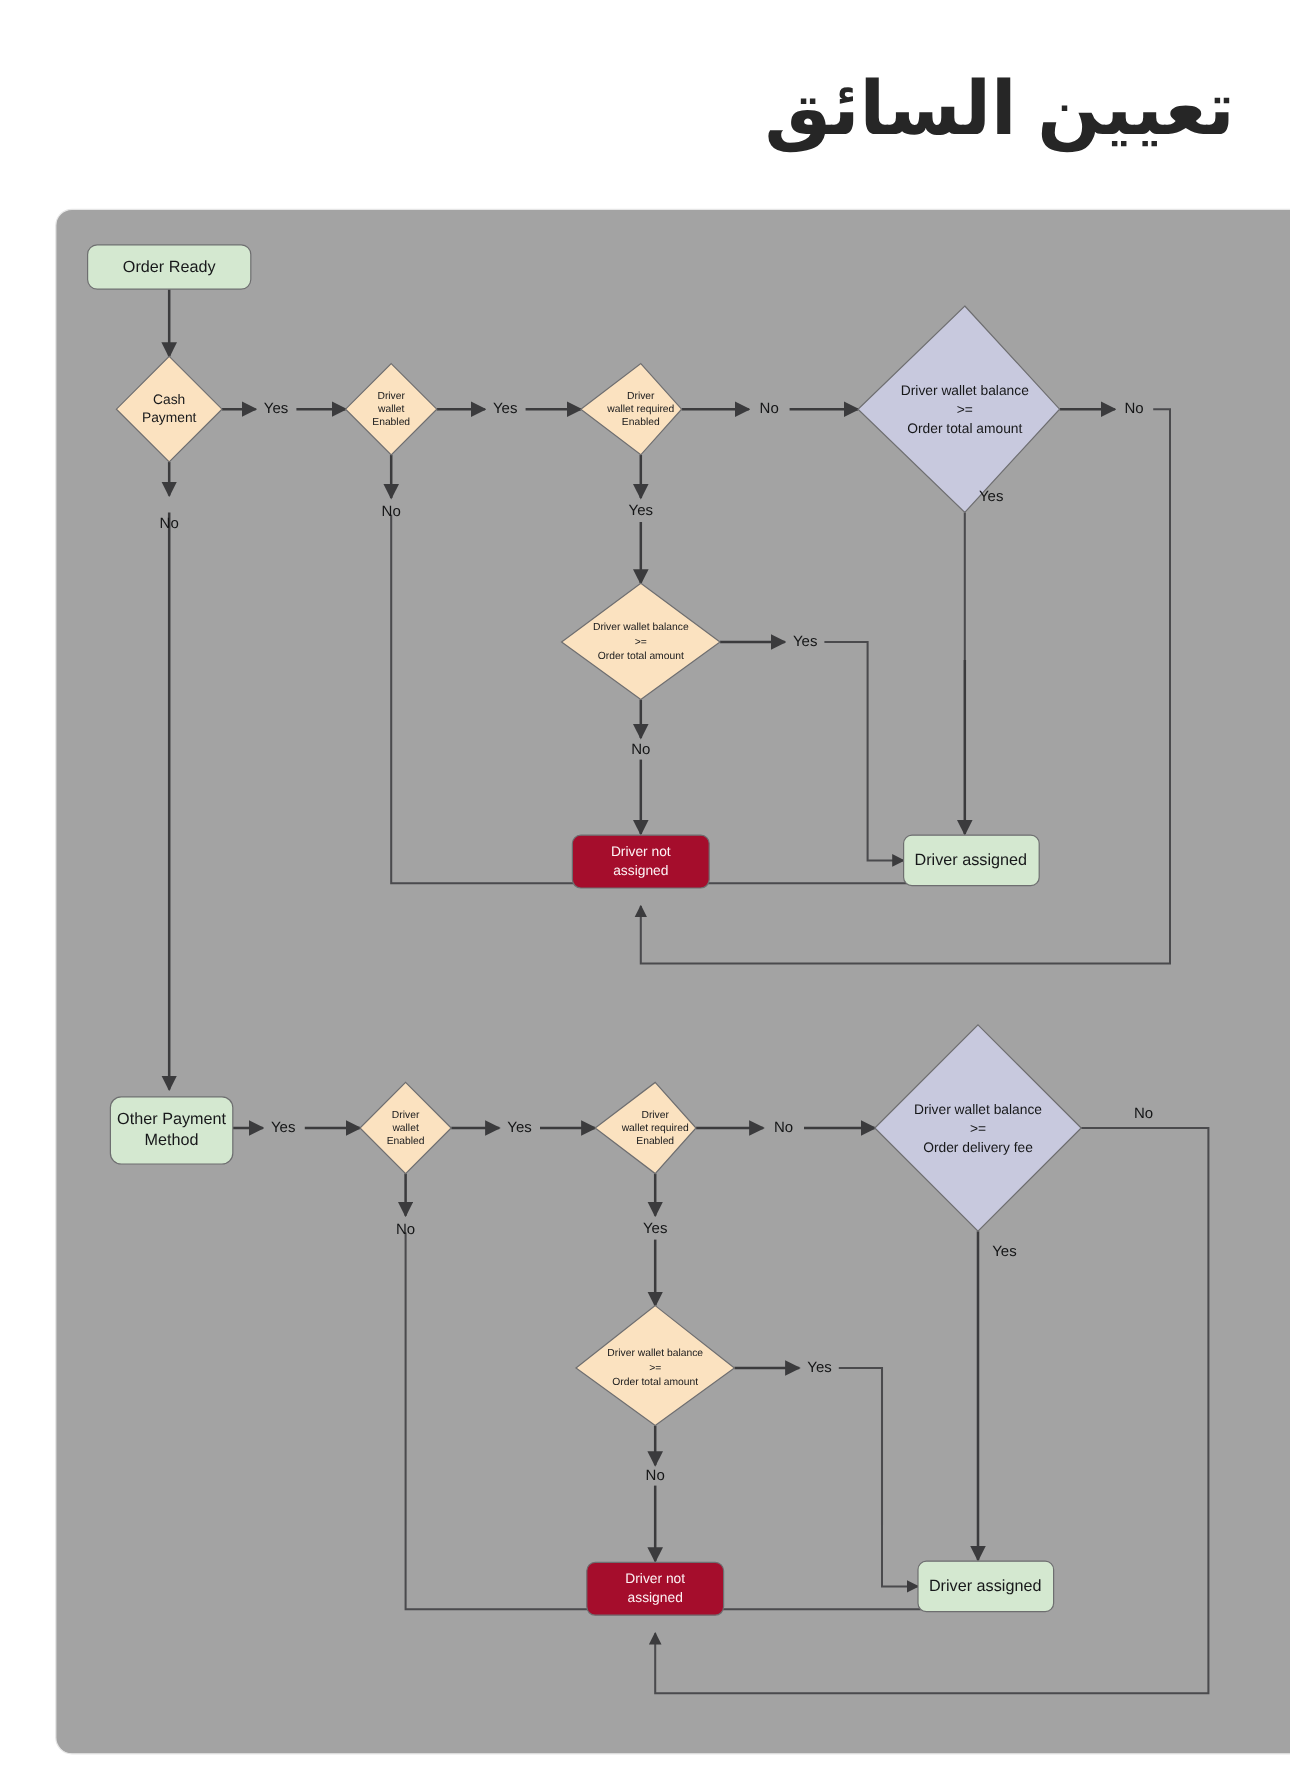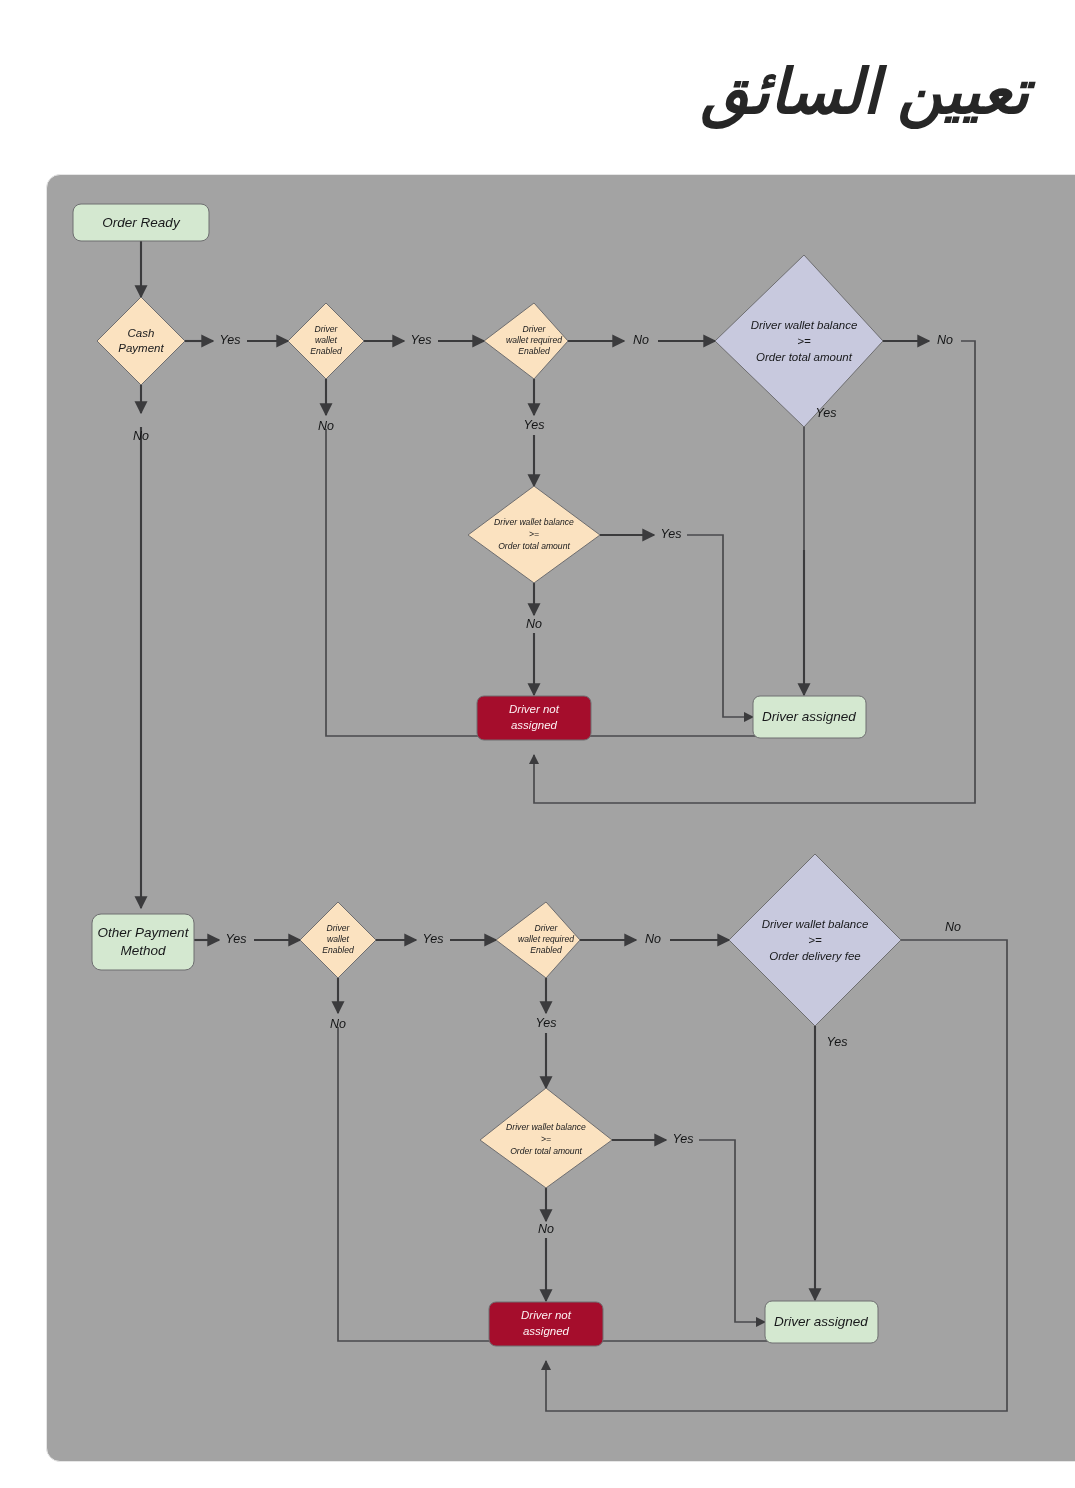--- a/index.html
+++ b/index.html
@@ -12,21 +12,20 @@
     width: 1075px;
     height: 1488px;
     font-family: "Liberation Sans", "DejaVu Sans", sans-serif;
     color: #1d1d1f;
     overflow: hidden;
   }
   .page {
     position: relative;
     width: 1075px;
     height: 1488px;
-    font-style: italic;
   }
   .page-title {
     position: absolute;
     top: 8px;
     right: 46px;
     left: 46px;
     text-align: right;
     direction: rtl;
     font-size: 62px;
     line-height: 1.35;

